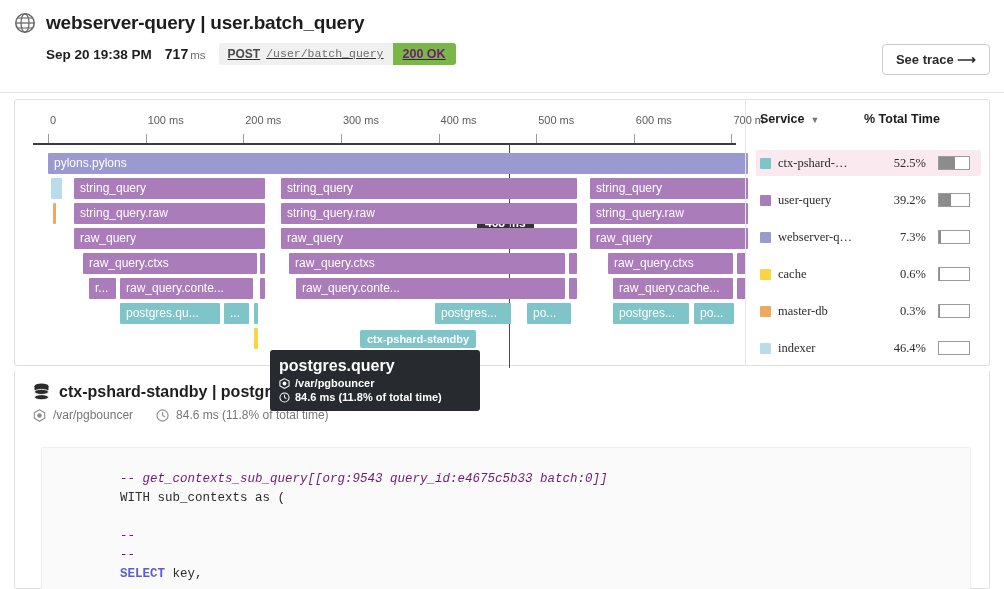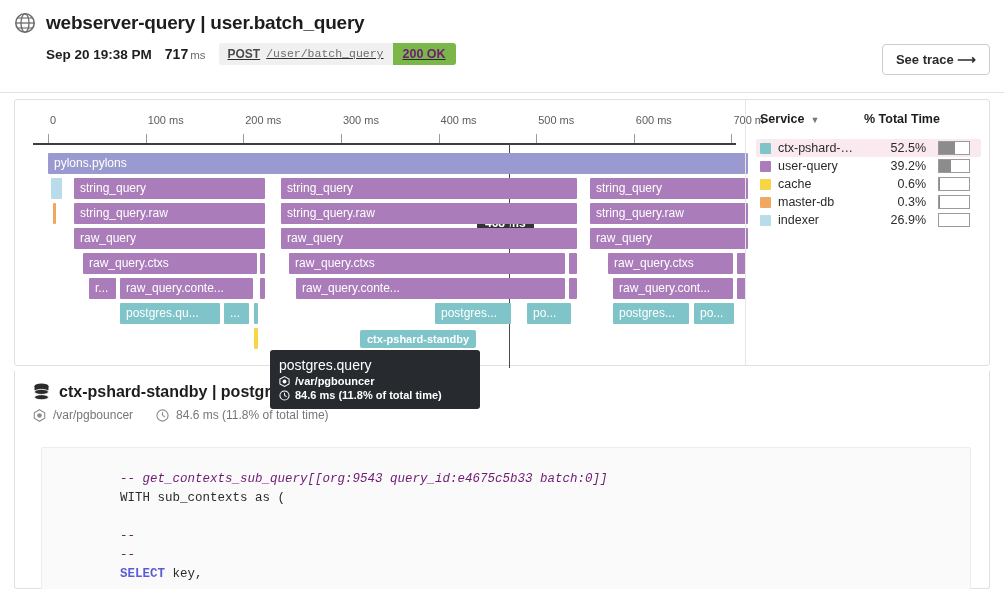--- a/index.html
+++ b/index.html
@@ -51,33 +51,33 @@
   }
   .cursor-pill:after { content:""; position:absolute; left:26px; bottom:-5px; border-left:5px solid transparent; border-right:5px solid transparent; border-top:5px solid #333; }
 
   
   .span { position:absolute; height:21px; border-radius:1px; overflow:hidden; white-space:nowrap;
           font-size:12px; color:#fff; line-height:21px; padding-left:6px; cursor:pointer; }
   .span.tiny { padding-left:0; }
 
   
   .tip { position:absolute; left:255px; top:250px; width:210px; background:#272b30; color:#fff; border-radius:3px; padding:7px 9px 8px 9px; z-index:40; }
-  .tip .t1 { font-size:14px; font-weight:normal; }
+  .tip .t1 { font-size:16px; font-weight:bold; }
   .tip .row { display:flex; align-items:center; gap:5px; font-size:11px; font-weight:bold; margin-top:2px; }
   .tip .row svg { flex:none; }
   .tagfloat {
     position:absolute; left:345px; top:230px; background:#7ec4c9; color:#fff;
     font-size:11px; font-weight:bold; padding:3px 7px; border-radius:2px; z-index:30; white-space:nowrap;
   }
 
   
   .lg-head { display:flex; align-items:center; font-size:12.5px; font-weight:bold; color:#1d1d1d; padding-bottom:13px; }
   .lg-head .c1 { width:104px; }
   .lg-head .caret { color:#777; font-size:9px; margin-left:6px; }
-  .lg-row { display:flex; align-items:center; height:18px; padding:0 6px 0 4px; margin:0 -6px 0 -4px; border-radius:2px; }
+  .lg-row { display:flex; align-items:center; height:26px; padding:0 6px 0 4px; margin:11px -6px 0 -4px; border-radius:2px;font-family:Liberation Serif, serif; }
   .lg-row.sel { background:#fbe9f0; }
   .lg-sw { width:11px; height:11px; flex:none; margin-right:7px; border-radius:1px; }
   .lg-name { width:100px; font-size:12.5px; color:#2b2b2b; white-space:nowrap; overflow:hidden; text-overflow:ellipsis; }
   .lg-pct { width:48px; text-align:right; font-size:12.5px; color:#2b2b2b; }
   .lg-bar { margin-left:12px; width:32px; height:14px; border:1px solid #9b9b9b; background:#fff; position:relative; }
   .lg-fill { position:absolute; left:0; top:0; bottom:0; background:#8c8c8c; }
 
   
   .detail { position:absolute; left:14px; top:371px; width:976px; height:218px; border:1px solid #e0e0e0; border-top:none; border-radius:0 0 3px 3px; background:#fff; }
   .dt-title-row { display:flex; align-items:center; gap:9px; padding:12px 0 0 18px; }
@@ -174,21 +174,21 @@
         <div class="span" style="left: 274px; top: 153px; width: 276px; background: rgb(171, 124, 186);">raw_query.ctxs</div>
         <div class="span" style="left: 281px; top: 178px; width: 269px; background: rgb(171, 124, 186);">raw_query.conte...</div>
         <div class="span" style="left: 420px; top: 203px; width: 76px; background: rgb(126, 196, 201);">postgres...</div>
         <div class="span" style="left: 512px; top: 203px; width: 44px; background: rgb(126, 196, 201);">po...</div>
         <div class="span tiny" style="left: 554px; top: 153px; width: 8px; background: rgb(171, 124, 186);"></div>
         <div class="span tiny" style="left: 554px; top: 178px; width: 8px; background: rgb(171, 124, 186);"></div>
         <div class="span" style="left: 575px; top: 78px; width: 158px; background: rgb(171, 124, 186);">string_query</div>
         <div class="span" style="left: 575px; top: 103px; width: 158px; background: rgb(171, 124, 186);">string_query.raw</div>
         <div class="span" style="left: 575px; top: 128px; width: 158px; background: rgb(171, 124, 186);">raw_query</div>
         <div class="span" style="left: 593px; top: 153px; width: 125px; background: rgb(171, 124, 186);">raw_query.ctxs</div>
-        <div class="span" style="left: 598px; top: 178px; width: 120px; background: rgb(171, 124, 186);">raw_query.cont...</div>
+        <div class="span" style="left: 598px; top: 178px; width: 120px; background: rgb(171, 124, 186);">raw_query.cache...</div>
         <div class="span" style="left: 598px; top: 203px; width: 76px; background: rgb(126, 196, 201);">postgres...</div>
         <div class="span" style="left: 679px; top: 203px; width: 40px; background: rgb(126, 196, 201);">po...</div>
         <div class="span tiny" style="left: 722px; top: 153px; width: 9px; background: rgb(171, 124, 186);"></div>
         <div class="span tiny" style="left: 722px; top: 178px; width: 9px; background: rgb(171, 124, 186);"></div>
       </div>
 
     <div class="tagfloat">ctx-pshard-standby</div>
 
     <div class="tip">
       <div class="t1">postgres.query</div>
@@ -228,39 +228,47 @@
         </div>
         <div class="lg-row">
           <span class="lg-sw" style="background: rgb(171, 124, 186);"></span>
           <span class="lg-name">user-query</span>
           <span class="lg-pct">39.2%</span>
           <span class="lg-bar">
             <span class="lg-fill" style="width: 39.2%;"></span>
           </span>
         </div>
         <div class="lg-row">
+          <span class="lg-sw" style="background: rgb(155, 154, 208);"></span>
+          <span class="lg-name">webserver-q…</span>
+          <span class="lg-pct">7.3%</span>
+          <span class="lg-bar">
+            <span class="lg-fill" style="width: 7.3%;"></span>
+          </span>
+        </div>
+        <div class="lg-row">
           <span class="lg-sw" style="background: rgb(247, 213, 69);"></span>
           <span class="lg-name">cache</span>
           <span class="lg-pct">0.6%</span>
           <span class="lg-bar">
             <span class="lg-fill" style="width: 0.6%;"></span>
           </span>
         </div>
         <div class="lg-row">
           <span class="lg-sw" style="background: rgb(240, 168, 96);"></span>
           <span class="lg-name">master-db</span>
           <span class="lg-pct">0.3%</span>
           <span class="lg-bar">
             <span class="lg-fill" style="width: 0.3%;"></span>
           </span>
         </div>
         <div class="lg-row">
           <span class="lg-sw" style="background: rgb(185, 220, 234);"></span>
           <span class="lg-name">indexer</span>
-          <span class="lg-pct">26.9%</span>
+          <span class="lg-pct">46.4%</span>
           <span class="lg-bar">
             <span class="lg-fill" style="width: 0.2%;"></span>
           </span>
         </div>
       </div>
   </div>
 </div>
 
 <div class="detail">
   <div class="dt-title-row">

